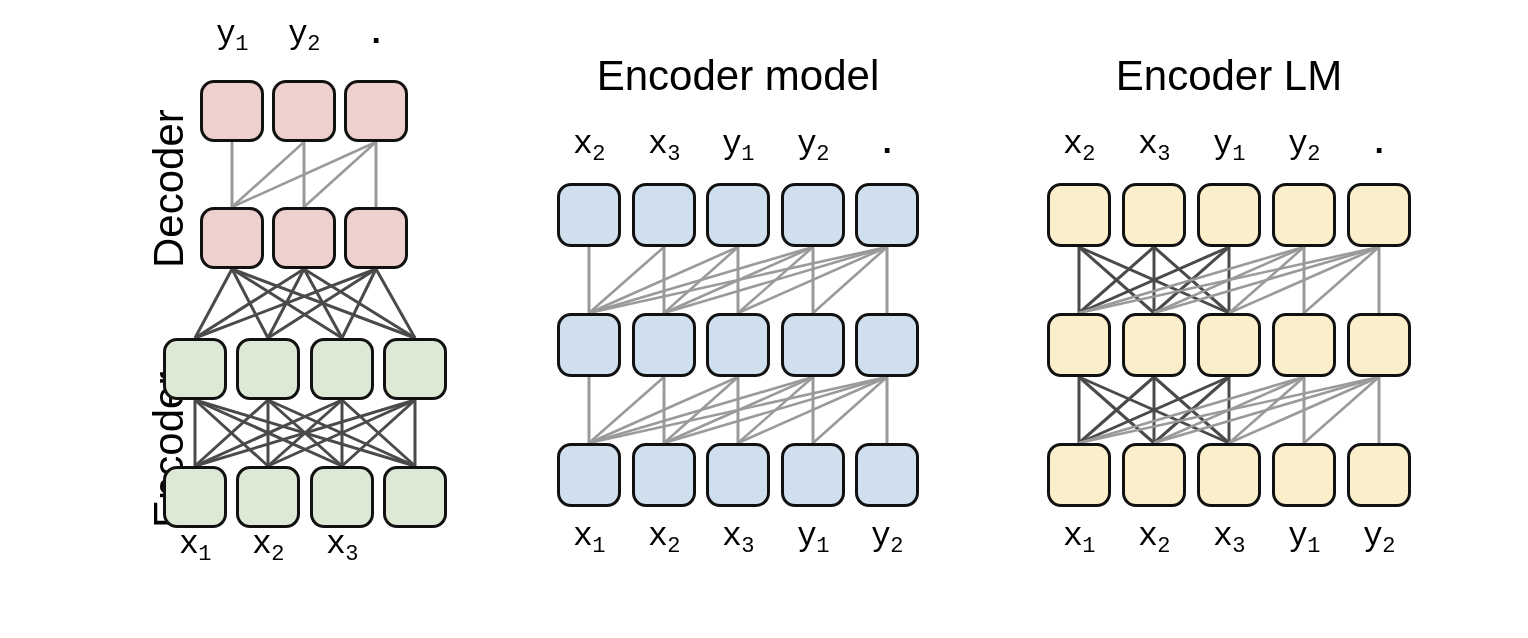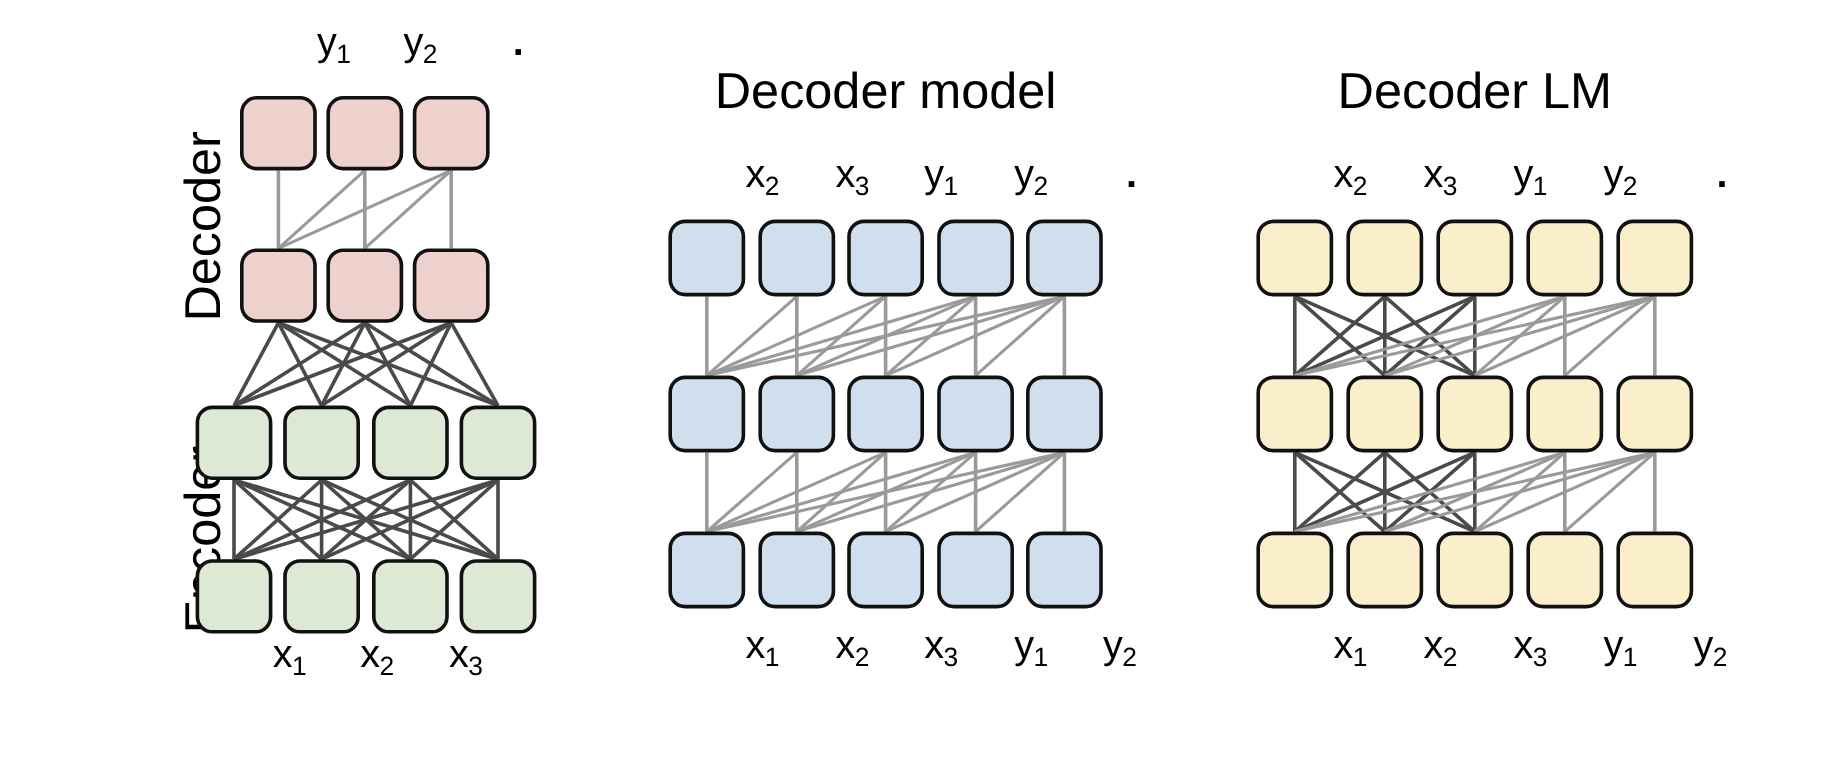--- a/index.html
+++ b/index.html
@@ -17,26 +17,27 @@
     border-radius:14px;
     box-sizing:border-box;
   }
   .node.dec{background:#eed0cd;}
   .node.enc{background:#dde8d5;}
   .node.lm {background:#cfdfee;}
   .node.pre{background:#fbeecb;}
 
   .tok{
     position:absolute;
-    text-align:right;
+    text-align:center;
     font-size:33px;
     font-weight:400;
     line-height:1;
     white-space:nowrap;
     letter-spacing:-0.5px;
+    font-family:Liberation Mono, monospace;
   }
   .tok sub{font-size:22px;vertical-align:-0.30em;}
   .dotlab{font-size:33px;font-weight:700;}
 
   .panel-title{
     position:absolute;
     font-size:42px;
     line-height:1;
     white-space:nowrap;
     text-align:center;
@@ -187,21 +188,21 @@
     <div class="node lm" style="left: 557px; top: 313px; width: 64px; height: 64px; z-index: 5;"></div>
     <div class="node lm" style="left: 632px; top: 313px; width: 64px; height: 64px; z-index: 5;"></div>
     <div class="node lm" style="left: 706px; top: 313px; width: 64px; height: 64px; z-index: 5;"></div>
     <div class="node lm" style="left: 781px; top: 313px; width: 64px; height: 64px; z-index: 5;"></div>
     <div class="node lm" style="left: 855px; top: 313px; width: 64px; height: 64px; z-index: 5;"></div>
     <div class="node lm" style="left: 557px; top: 443px; width: 64px; height: 64px; z-index: 5;"></div>
     <div class="node lm" style="left: 632px; top: 443px; width: 64px; height: 64px; z-index: 5;"></div>
     <div class="node lm" style="left: 706px; top: 443px; width: 64px; height: 64px; z-index: 5;"></div>
     <div class="node lm" style="left: 781px; top: 443px; width: 64px; height: 64px; z-index: 5;"></div>
     <div class="node lm" style="left: 855px; top: 443px; width: 64px; height: 64px; z-index: 5;"></div>
-    <div class="panel-title" style="left: 488px; top: 55px; width: 500px;">Decoder model</div>
+    <div class="panel-title" style="left: 488px; top: 55px; width: 500px;">Encoder model</div>
     <div class="tok" style="left: 529px; top: 128px; width: 120px;">x<sub>2</sub></div>
     <div class="tok" style="left: 604px; top: 128px; width: 120px;">x<sub>3</sub></div>
     <div class="tok" style="left: 678px; top: 128px; width: 120px;">y<sub>1</sub></div>
     <div class="tok" style="left: 753px; top: 128px; width: 120px;">y<sub>2</sub></div>
     <div class="tok" style="left: 827px; top: 128px; width: 120px;"><span class="dotlab">.</span></div>
     <div class="tok" style="left: 529px; top: 520px; width: 120px;">x<sub>1</sub></div>
     <div class="tok" style="left: 604px; top: 520px; width: 120px;">x<sub>2</sub></div>
     <div class="tok" style="left: 678px; top: 520px; width: 120px;">x<sub>3</sub></div>
     <div class="tok" style="left: 753px; top: 520px; width: 120px;">y<sub>1</sub></div>
     <div class="tok" style="left: 827px; top: 520px; width: 120px;">y<sub>2</sub></div>
@@ -213,21 +214,21 @@
     <div class="node pre" style="left: 1047px; top: 313px; width: 64px; height: 64px; z-index: 5;"></div>
     <div class="node pre" style="left: 1122px; top: 313px; width: 64px; height: 64px; z-index: 5;"></div>
     <div class="node pre" style="left: 1197px; top: 313px; width: 64px; height: 64px; z-index: 5;"></div>
     <div class="node pre" style="left: 1272px; top: 313px; width: 64px; height: 64px; z-index: 5;"></div>
     <div class="node pre" style="left: 1347px; top: 313px; width: 64px; height: 64px; z-index: 5;"></div>
     <div class="node pre" style="left: 1047px; top: 443px; width: 64px; height: 64px; z-index: 5;"></div>
     <div class="node pre" style="left: 1122px; top: 443px; width: 64px; height: 64px; z-index: 5;"></div>
     <div class="node pre" style="left: 1197px; top: 443px; width: 64px; height: 64px; z-index: 5;"></div>
     <div class="node pre" style="left: 1272px; top: 443px; width: 64px; height: 64px; z-index: 5;"></div>
     <div class="node pre" style="left: 1347px; top: 443px; width: 64px; height: 64px; z-index: 5;"></div>
-    <div class="panel-title" style="left: 979px; top: 55px; width: 500px;">Decoder LM</div>
+    <div class="panel-title" style="left: 979px; top: 55px; width: 500px;">Encoder LM</div>
     <div class="tok" style="left: 1019px; top: 128px; width: 120px;">x<sub>2</sub></div>
     <div class="tok" style="left: 1094px; top: 128px; width: 120px;">x<sub>3</sub></div>
     <div class="tok" style="left: 1169px; top: 128px; width: 120px;">y<sub>1</sub></div>
     <div class="tok" style="left: 1244px; top: 128px; width: 120px;">y<sub>2</sub></div>
     <div class="tok" style="left: 1319px; top: 128px; width: 120px;"><span class="dotlab">.</span></div>
     <div class="tok" style="left: 1019px; top: 520px; width: 120px;">x<sub>1</sub></div>
     <div class="tok" style="left: 1094px; top: 520px; width: 120px;">x<sub>2</sub></div>
     <div class="tok" style="left: 1169px; top: 520px; width: 120px;">x<sub>3</sub></div>
     <div class="tok" style="left: 1244px; top: 520px; width: 120px;">y<sub>1</sub></div>
     <div class="tok" style="left: 1319px; top: 520px; width: 120px;">y<sub>2</sub></div>

